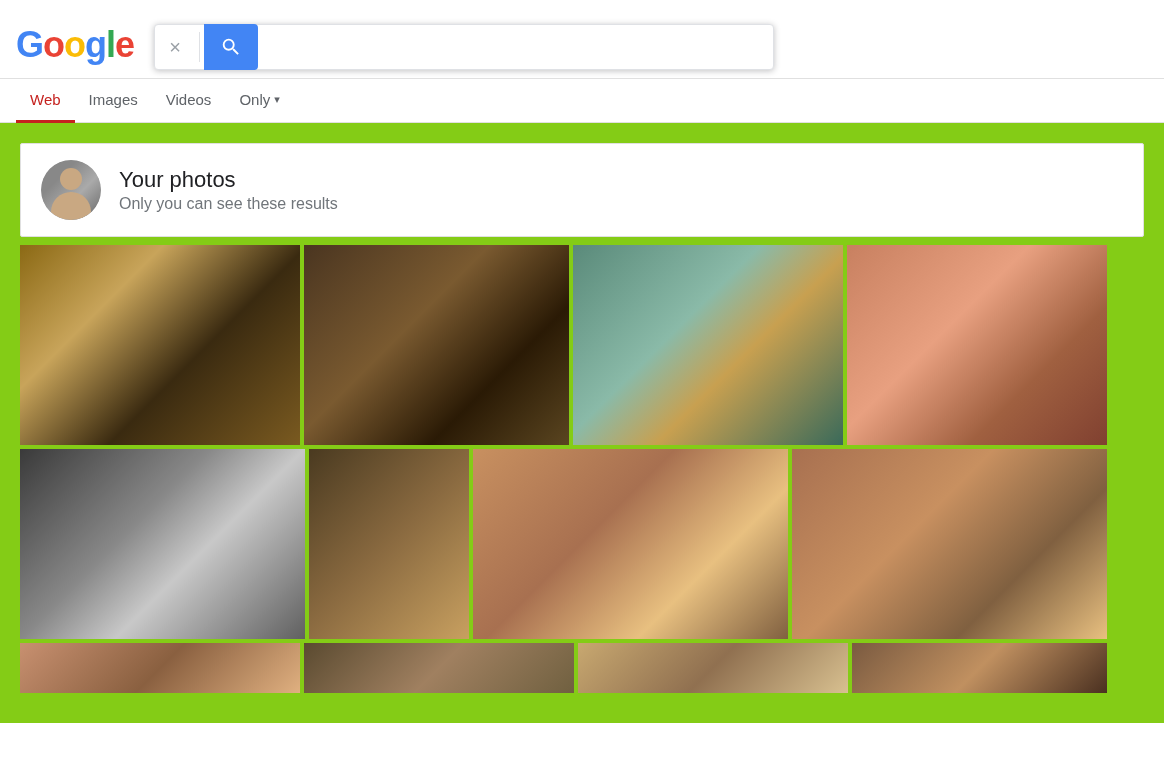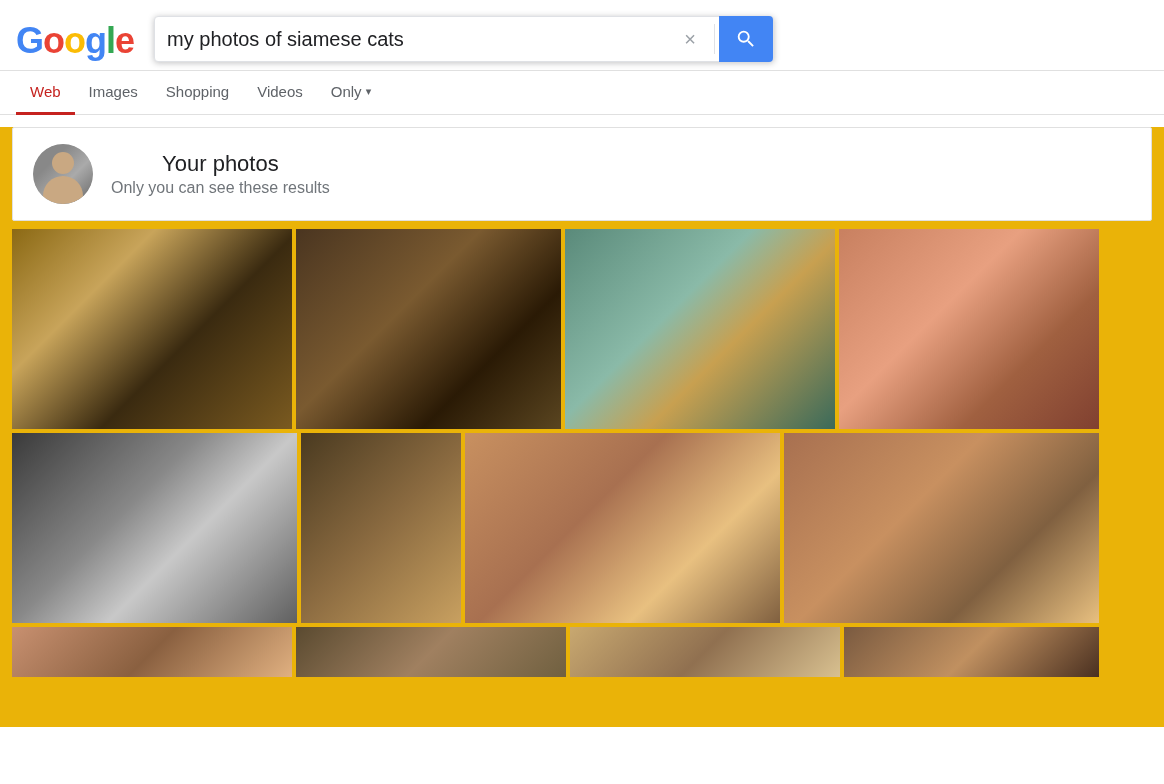--- a/index.html
+++ b/index.html
@@ -1,22 +1,22 @@
 <!DOCTYPE html>
 <html><head>
   <meta charset="utf-8">
   <style>
     * { margin: 0; padding: 0; box-sizing: border-box; }
     body { font-family: Arial, sans-serif; background: #fff; width: 1164px; min-height: 784px; overflow-x: hidden; }
 
     
     #header {
       display: flex;
-      align-items: flex-end;
-      padding: 16px 16px 8px 16px;
+      align-items: flex-start;
+      padding: 24px 16px 8px 16px;
       background: #fff;
       border-bottom: 1px solid #e0e0e0;
     }
 
     #logo {
       font-size: 36px;
       font-weight: bold;
       letter-spacing: -1px;
       margin-right: 20px;
       white-space: nowrap;
@@ -112,24 +112,23 @@
       font-weight: 500;
     }
 
     .nav-tab .chevron {
       font-size: 11px;
       margin-left: 4px;
     }
 
     
     #main-content {
-      background: #eab308;
+      background: #84cc16;
       min-height: 600px;
-      padding: 0;
-      text-align: center;
+      padding: 8px;
     }
 
     
     #your-photos-banner {
       background: #fff;
       margin: 12px 12px 8px 12px;
       padding: 16px 20px;
       border: 1px solid #e0e0e0;
       border-radius: 2px;
       display: flex;
@@ -242,44 +241,40 @@
   </style>
 </head>
 <body>
 
 <div id="header">
   <div id="logo">
     <span class="g-blue">G</span><span class="g-red">o</span><span class="g-yellow">o</span><span class="g-blue">g</span><span class="g-green">l</span><span class="g-red">e</span>
   </div>
 
   <div id="search-bar">
-    <input type="text" id="search-input" value="my photos of siamese cats" style="">
     <button id="clear-btn">
       <span>×</span>
     </button>
     <div id="search-divider"></div>
     <button id="search-btn">
       <svg xmlns="http://www.w3.org/2000/svg" width="22" height="22" viewBox="0 0 24 24">
         <path d="M15.5 14h-.79l-.28-.27A6.471 6.471 0 0 0 16 9.5 6.5 6.5 0 1 0 9.5 16c1.61 0 3.09-.59 4.23-1.57l.27.28v.79l5 4.99L20.49 19l-4.99-5zm-6 0C7.01 14 5 11.99 5 9.5S7.01 5 9.5 5 14 7.01 14 9.5 11.99 14 9.5 14z"></path>
       </svg>
     </button>
   </div>
 </div>
 
 <div id="nav-tabs">
   <a class="nav-tab active" href="#">
     <span>Web</span>
   </a>
   <a class="nav-tab" href="#">
     <span>Images</span>
   </a>
   <a class="nav-tab" href="#">
-    <span>Shopping</span>
-  </a>
-  <a class="nav-tab" href="#">
     <span>Videos</span>
   </a>
   <a class="nav-tab" href="#">
     <span>Only</span>
     <span class="chevron">▾</span>
   </a>
 </div>
 
 <div id="main-content">
 

